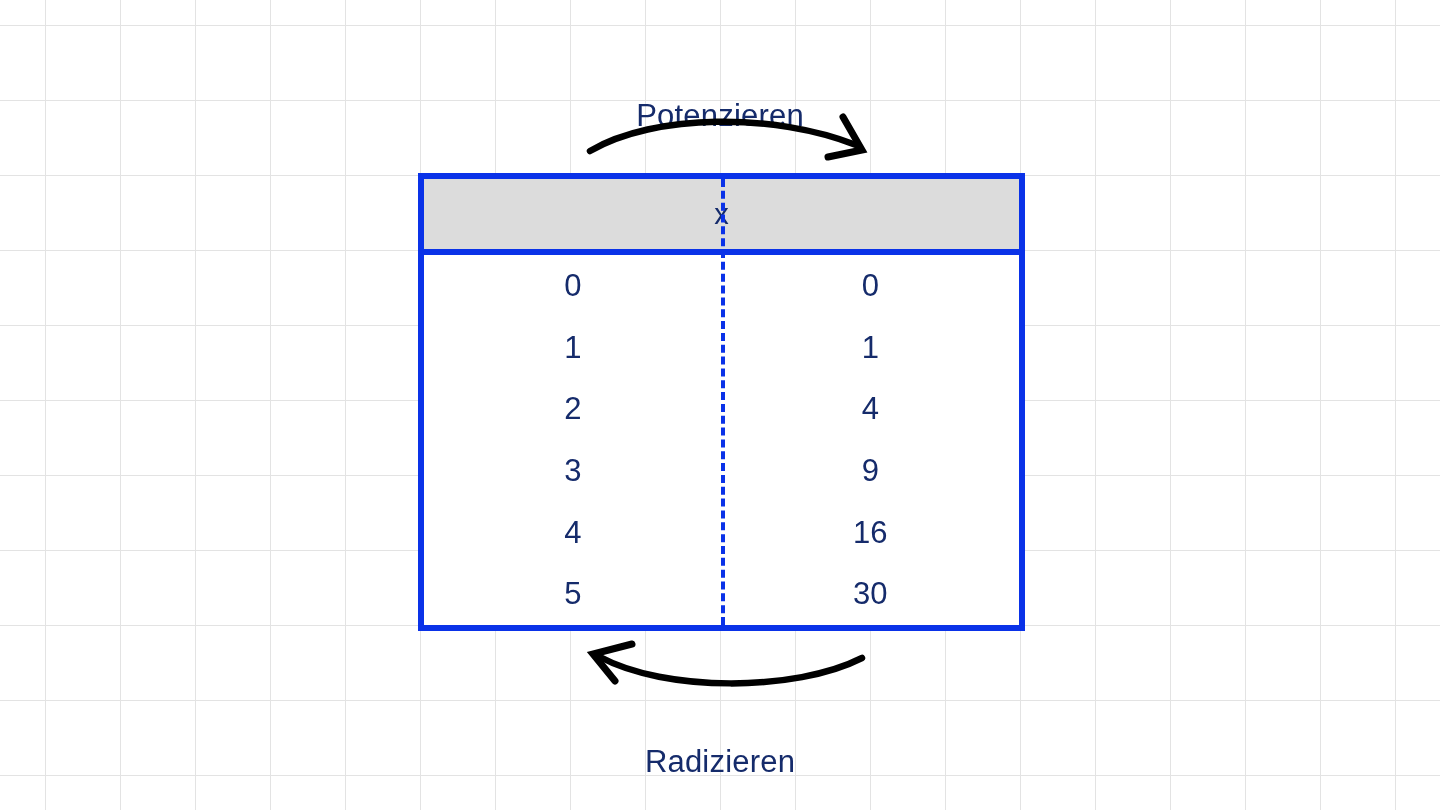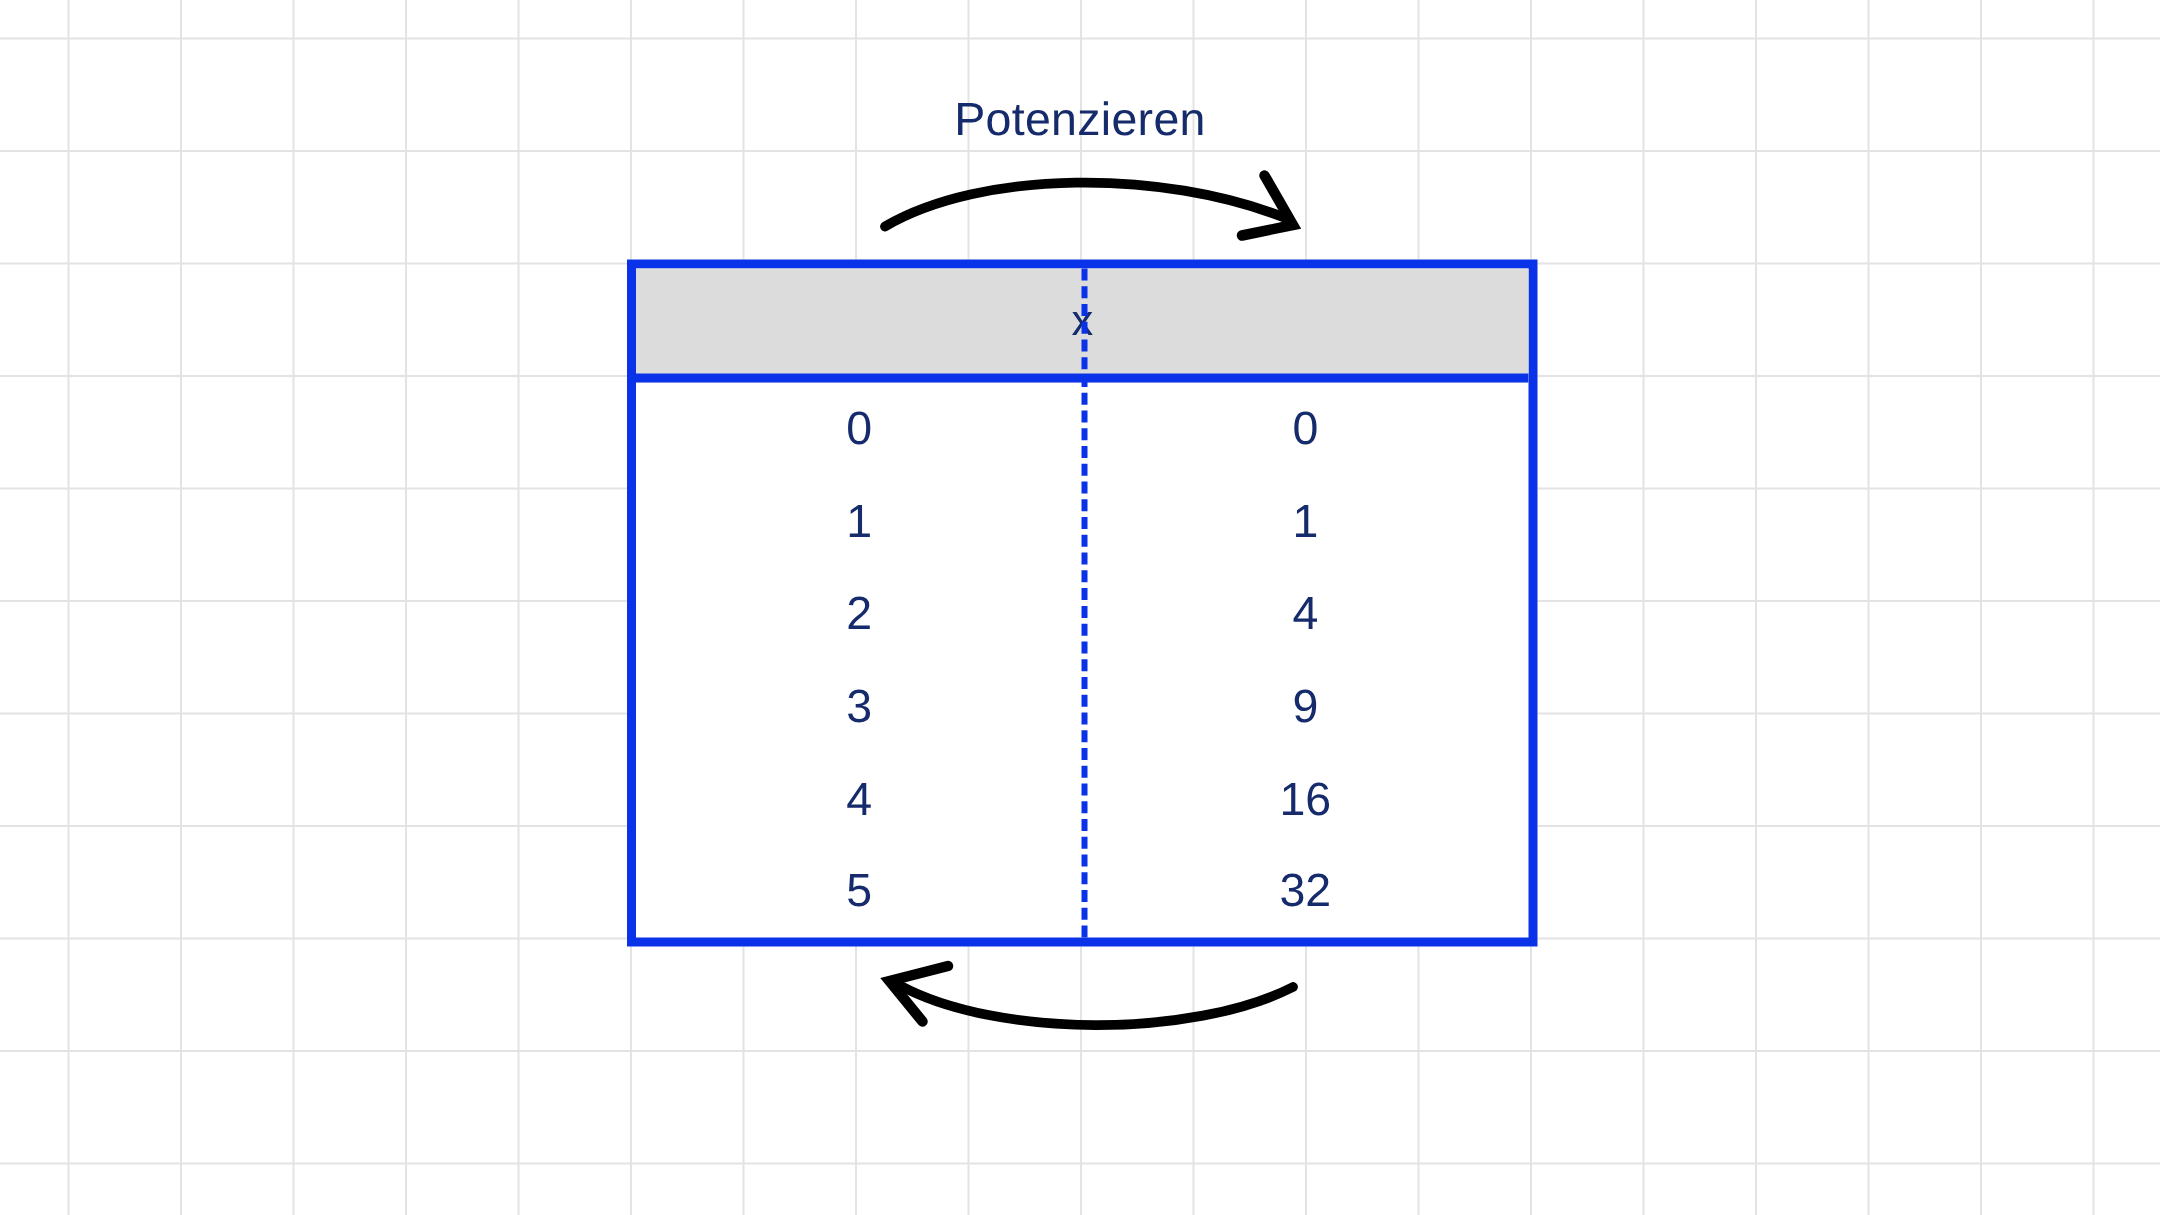--- a/index.html
+++ b/index.html
@@ -40,20 +40,21 @@
   
   .op-label {
     position: absolute;
     width: 100%;
     text-align: center;
     color: #152B6B;
     font-size: 31px;
     font-weight: 400;
     letter-spacing: 0.2px;
     white-space: nowrap;
+    margin-top: 36px;
   }
   #label-potenzieren { top: 62px; left: 0; }
   #label-radizieren  { top: 708px; left: 0; }
 
   
   .arrow-svg {
     position: absolute;
     overflow: visible;
   }
   #arrow-top    { left: 560px; top: 105px; }
@@ -205,28 +206,29 @@
         <div class="col-right">
           <span class="cell">16</span>
         </div>
       </div>
 
       <div class="t-row">
         <div class="col-left">
           <span class="cell">5</span>
         </div>
         <div class="col-right">
-          <span class="cell">32</span>
+          <span class="cell">30</span>
         </div>
       </div>
 
     </div>
 
     <div id="table-divider"></div>
   </div>
 
   <svg class="arrow-svg" id="arrow-bottom" width="340" height="60" viewBox="0 0 340 60">
     <path class="arrow-stroke" d="M 302 28 C 235 62, 105 62, 40 27"></path>
     <path class="arrow-head" d="M 72 14 L 33 24 L 55 51"></path>
   </svg>
 
+  <div class="op-label" id="label-radizieren">Radizieren</div>
 
 </div>
 
 </body></html>

